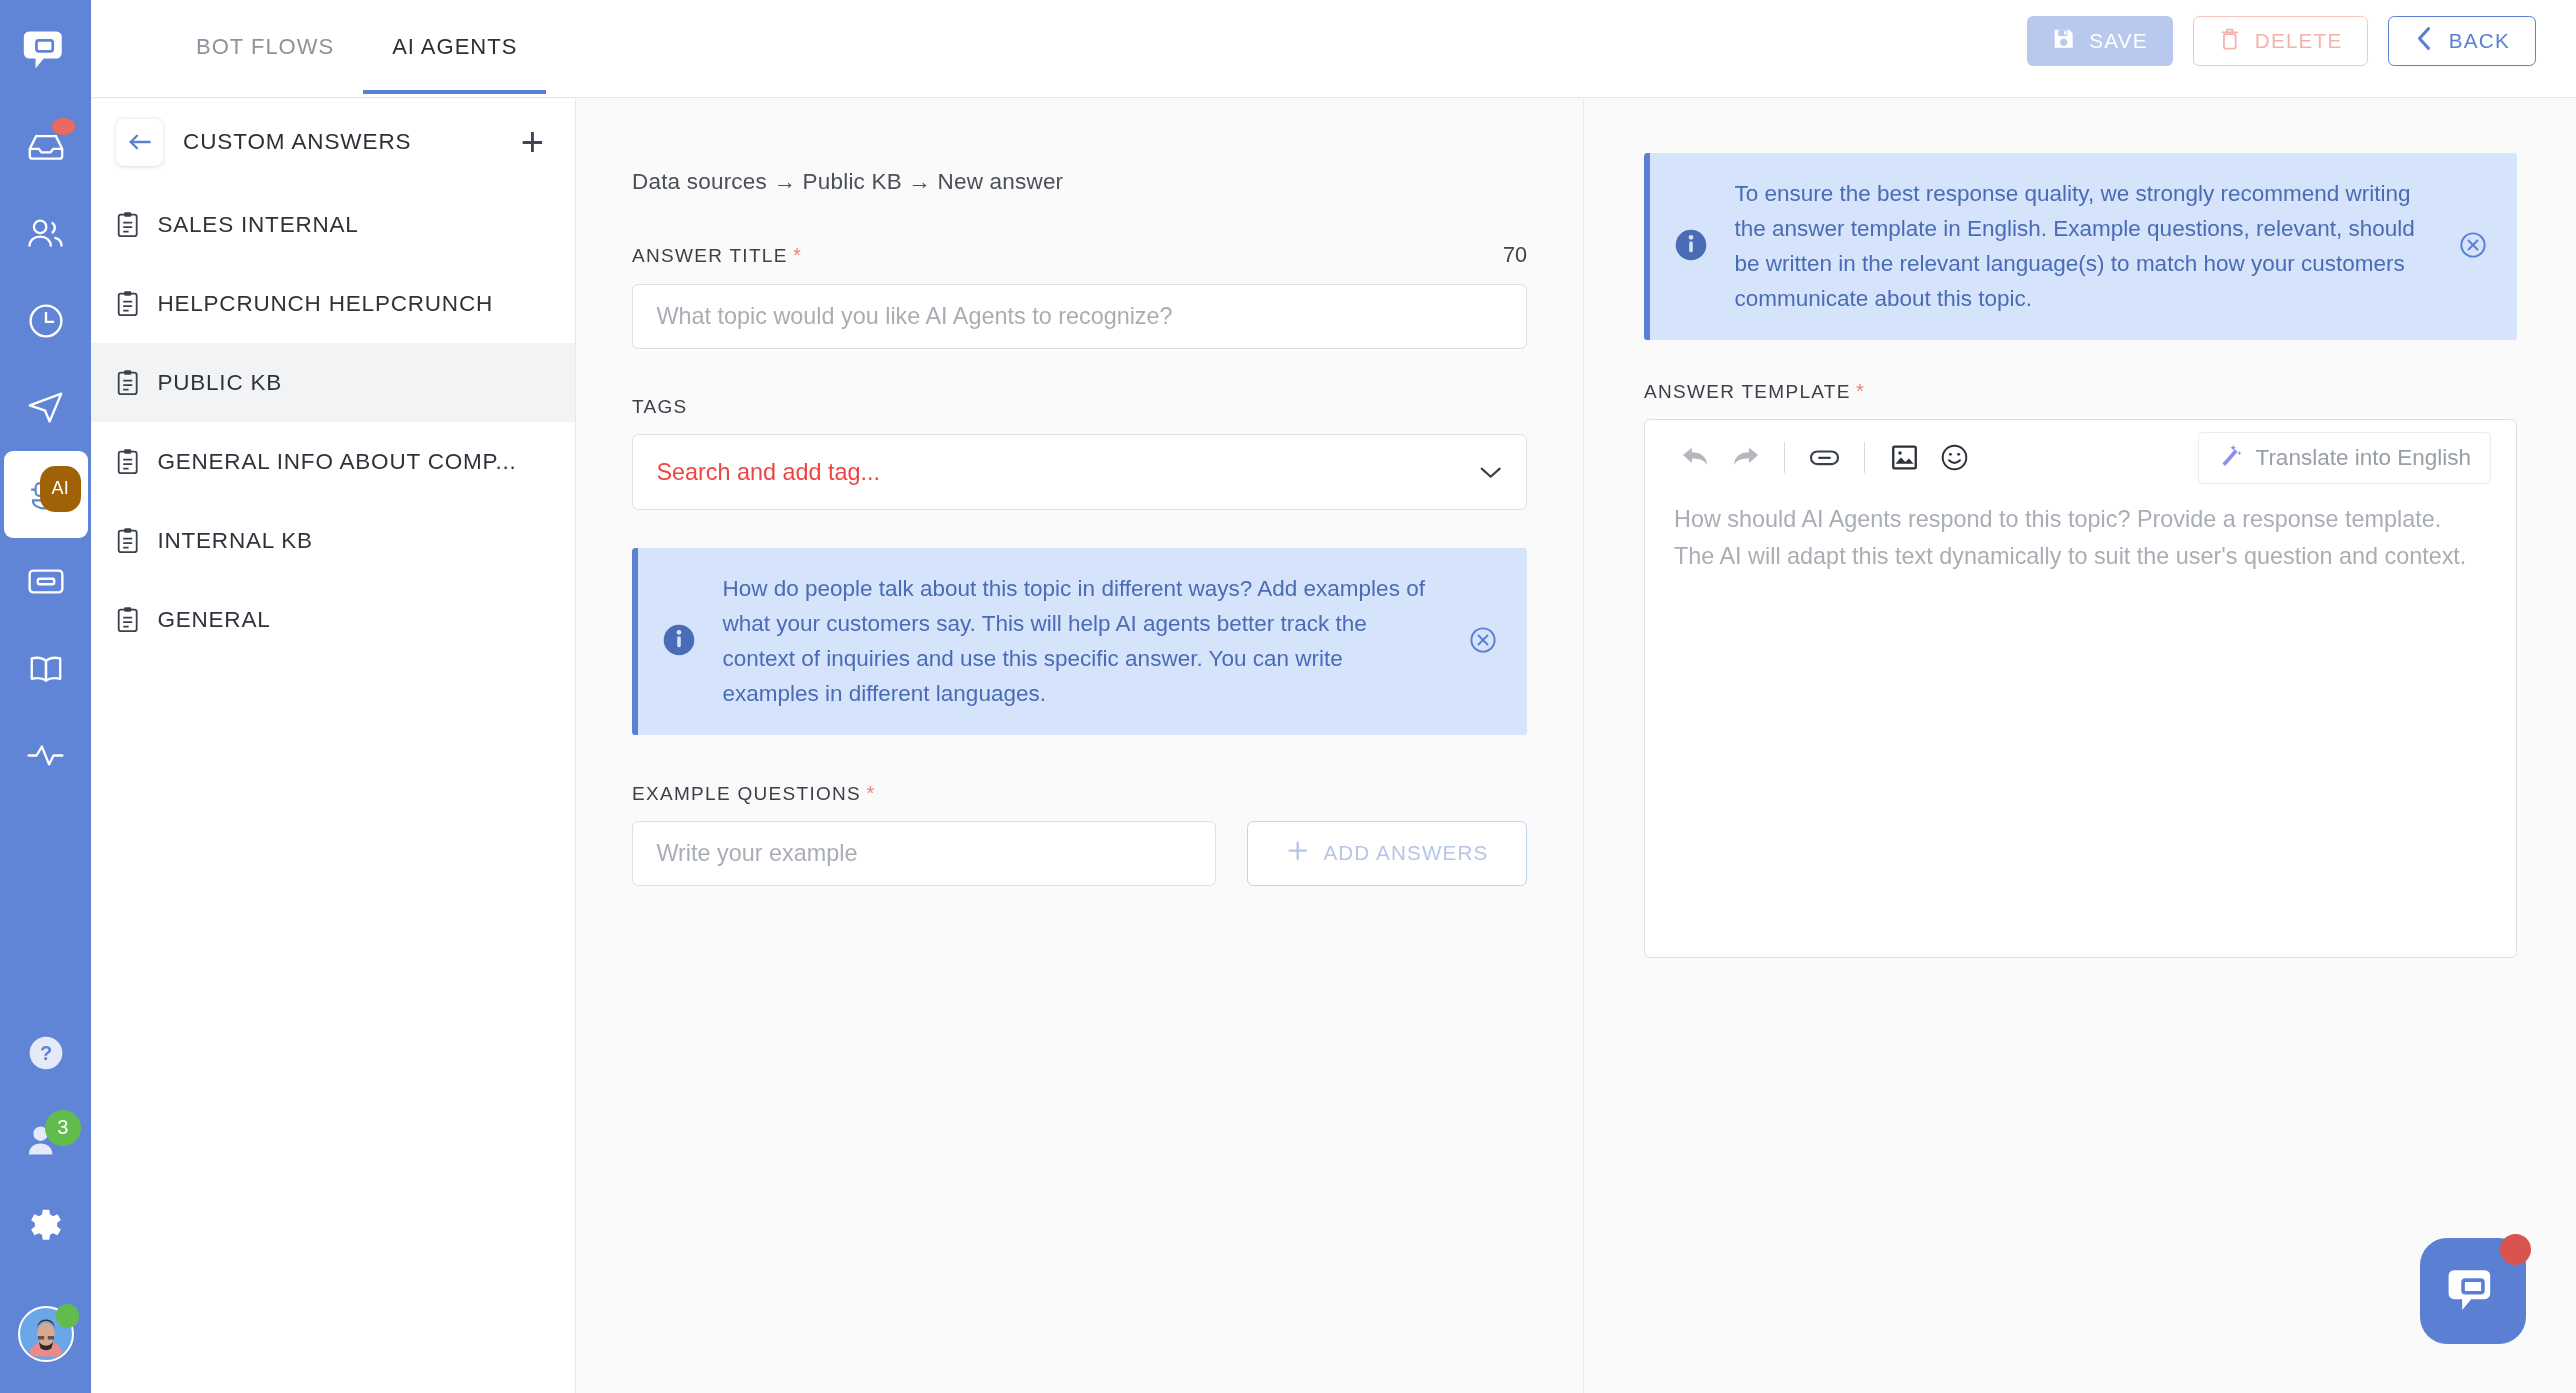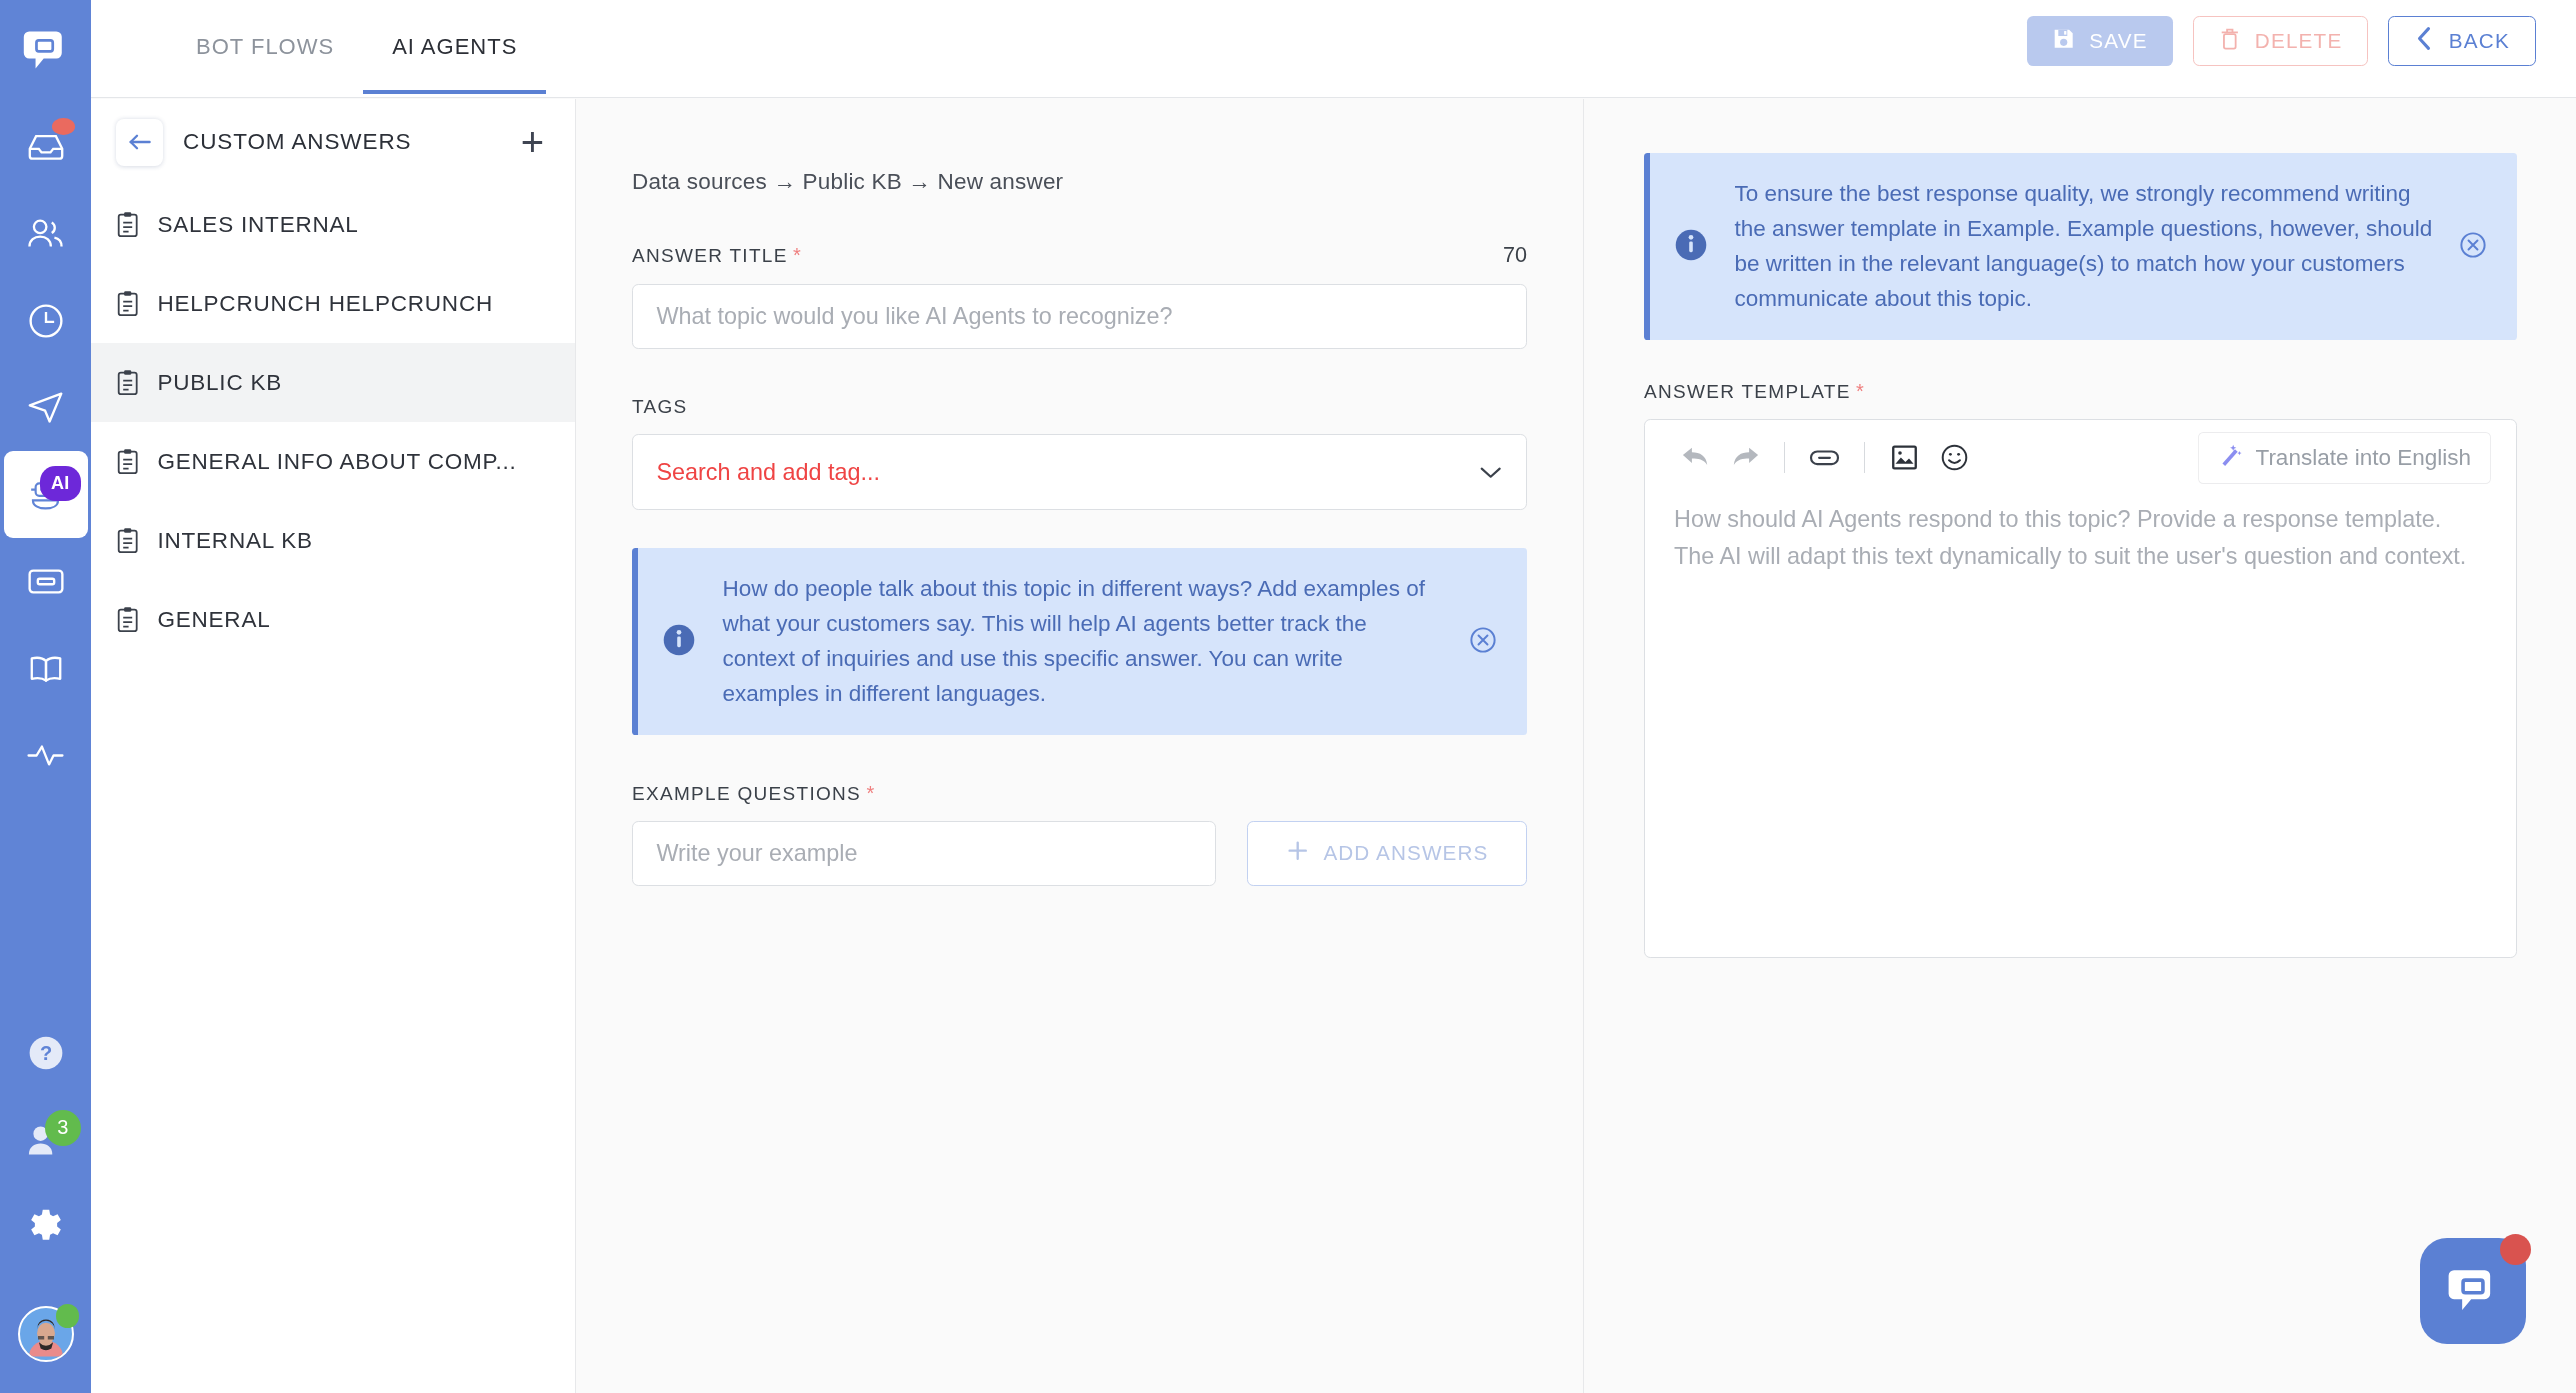--- a/index.html
+++ b/index.html
@@ -40,22 +40,22 @@
     position: absolute; top: -3.6px; right: -5.4px;
     width: 23.4px; height: 17px; border-radius: 50%; background: #ea6a5f;
   }
   .badge-green {
     position: absolute; top: -5.4px; right: -10.8px;
     width: 36px; height: 36px; border-radius: 50%; background: #62bb4d;
     color: #fff; font-size: 20px; display: flex; align-items: center; justify-content: center;
   }
   .badge-ai {
     position: absolute; top: -4.5px; right: -10.8px;
-    width: 41px; height: 35px; border-radius: 15.3px; background: #6d28d9;
-    color: #fff; font-size: 18px; font-weight: 700;
+    width: 41px; height: 46px; border-radius: 15.3px; background: #a16207;
+    color: #fff; font-size: 18px; font-weight: 400;
     display: flex; align-items: center; justify-content: center; letter-spacing: 0.4px;
   }
   .avatar-wrap { position: relative; width: 56px; height: 56px; margin-top: 36px; }
   .avatar {
     width: 56px; height: 56px; border-radius: 50%; overflow: hidden;
     border: 2.7px solid #ffffff; background: #6aa6e8; position: relative;
   }
   .avatar .face { position:absolute; left:50%; top:54%; transform:translate(-50%,-50%);
     width:40px; height:41px; }
   .avatar-online {
@@ -523,21 +523,21 @@
   <div class="right">
 
     <div class="note-right">
       <span class="note-ico">
         <svg width="36" height="36" viewBox="0 0 40 40">
           <circle cx="20" cy="20" r="17" fill="#4a6bb5"></circle>
           <rect x="18" y="16" width="4" height="12" rx="1.6" fill="#d6e4fb"></rect>
           <circle cx="20" cy="11.5" r="2.6" fill="#d6e4fb"></circle>
         </svg>
       </span>
-      <span class="note-text">To ensure the best response quality, we strongly recommend writing the answer template in Example. Example questions, however, should be written in the relevant language(s) to match how your customers communicate about this topic.</span>
+      <span class="note-text">To ensure the best response quality, we strongly recommend writing the answer template in English. Example questions, relevant, should be written in the relevant language(s) to match how your customers communicate about this topic.</span>
       <span class="note-close">
         <svg width="34" height="34" viewBox="0 0 38 38" fill="none" stroke="#5b80d3" stroke-width="2.2">
           <circle cx="19" cy="19" r="13"></circle>
           <path d="M14 14 L24 24 M24 14 L14 24" stroke-linecap="round"></path>
         </svg>
       </span>
     </div>
 
     <div class="editor-label">
       <div class="field-label">

